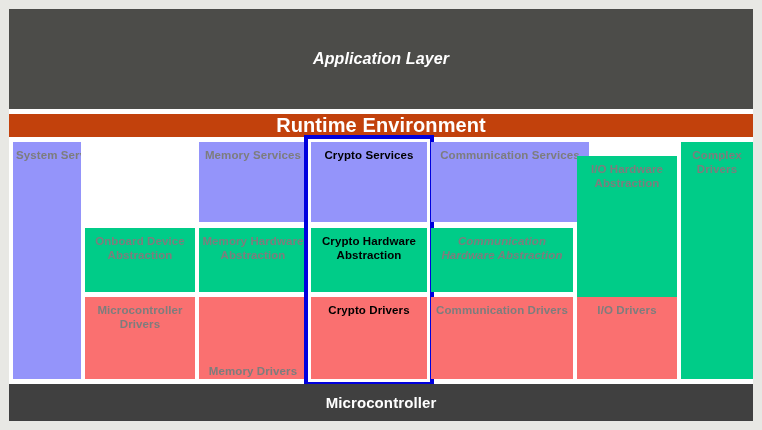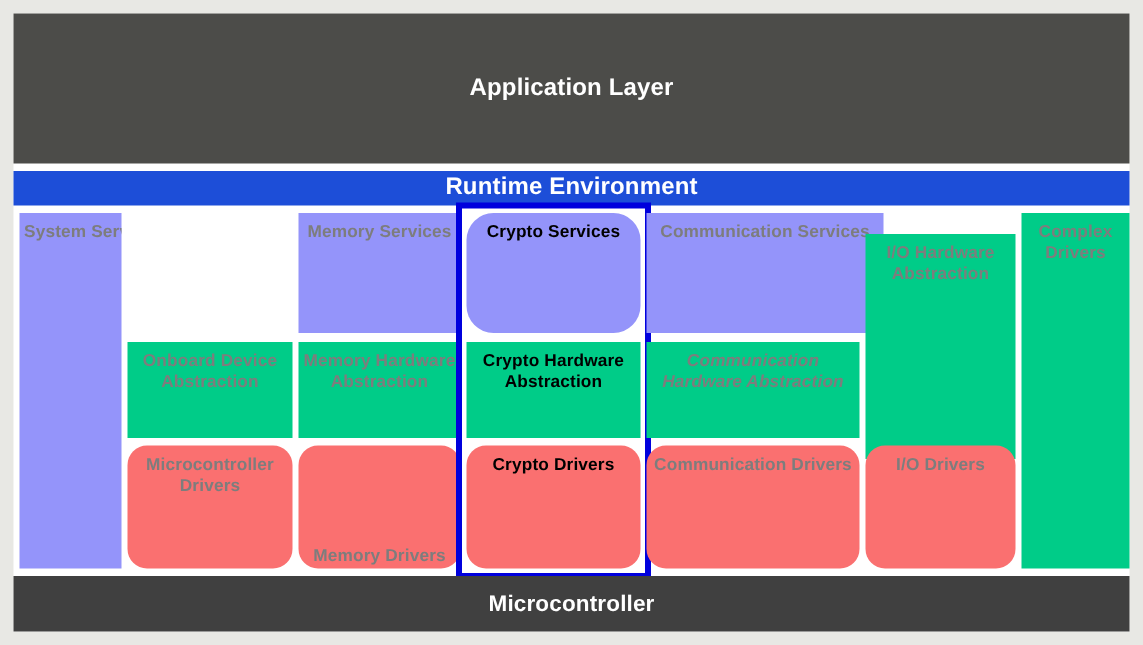--- a/index.html
+++ b/index.html
@@ -68,38 +68,39 @@
     justify-content: center;
     font-size: 16px;
     color: #ffffff;
   }
   .banner .txt { padding-top: 0; }
 
   #app-layer {
     left: 0px;  top: 0px;
     width: 744px; height: 100px;
     background: #4c4c49;
+    font-style: italic;
   }
   #rte-bar {
     left: 0px;  top: 105px;
     width: 744px; height: 23px;
-    background: #1d4ed8;
-    font-size: 16px;
+    background: #c2410c;
+    font-size: 20px;
   }
   #mcu-bar {
     left: 0px;  top: 375px;
     width: 744px; height: 37px;
     background: #404040;
     font-size: 15px;
   }
 
   
   .svc   { background: #9494fa; }
   .hwa   { background: #00cc88; }
-  .drv   { background: #fa7070; border-radius: 13px; }
+  .drv   { background: #fa7070; }
 
   .dim   { color: #7d7d7d; }
   .hot   { color: #000000; }
 
   .cell { font-size: 11.5px; }
   .cell .txt { padding-top: 7px; }
 
   
 
   
@@ -111,21 +112,21 @@
   
   #onboard-hwa  { left: 76px;  top: 219px; width: 110px; height: 64px; }
   #mcu-drivers  { left: 76px;  top: 288px; width: 110px; height: 82px; }
 
   
   #memory-services { left: 190px; top: 133px; width: 108px; height: 80px; }
   #memory-hwa      { left: 190px; top: 219px; width: 108px; height: 64px; }
   #memory-drivers  { left: 190px; top: 288px; width: 108px; height: 82px; align-items: flex-end; }
 
   
-  #crypto-services { left: 302px; top: 133px; width: 116px; height: 80px; border-radius: 18px; }
+  #crypto-services { left: 302px; top: 133px; width: 116px; height: 80px; }
   #crypto-hwa      { left: 302px; top: 219px; width: 116px; height: 64px; }
   #crypto-drivers  { left: 302px; top: 288px; width: 116px; height: 82px; }
 
   #crypto-highlight {
     position: absolute;
     left: 295px; top: 126px;
     width: 130px; height: 251px;
     border: 4px solid #0000dd;
     box-sizing: border-box;
     background: transparent;

